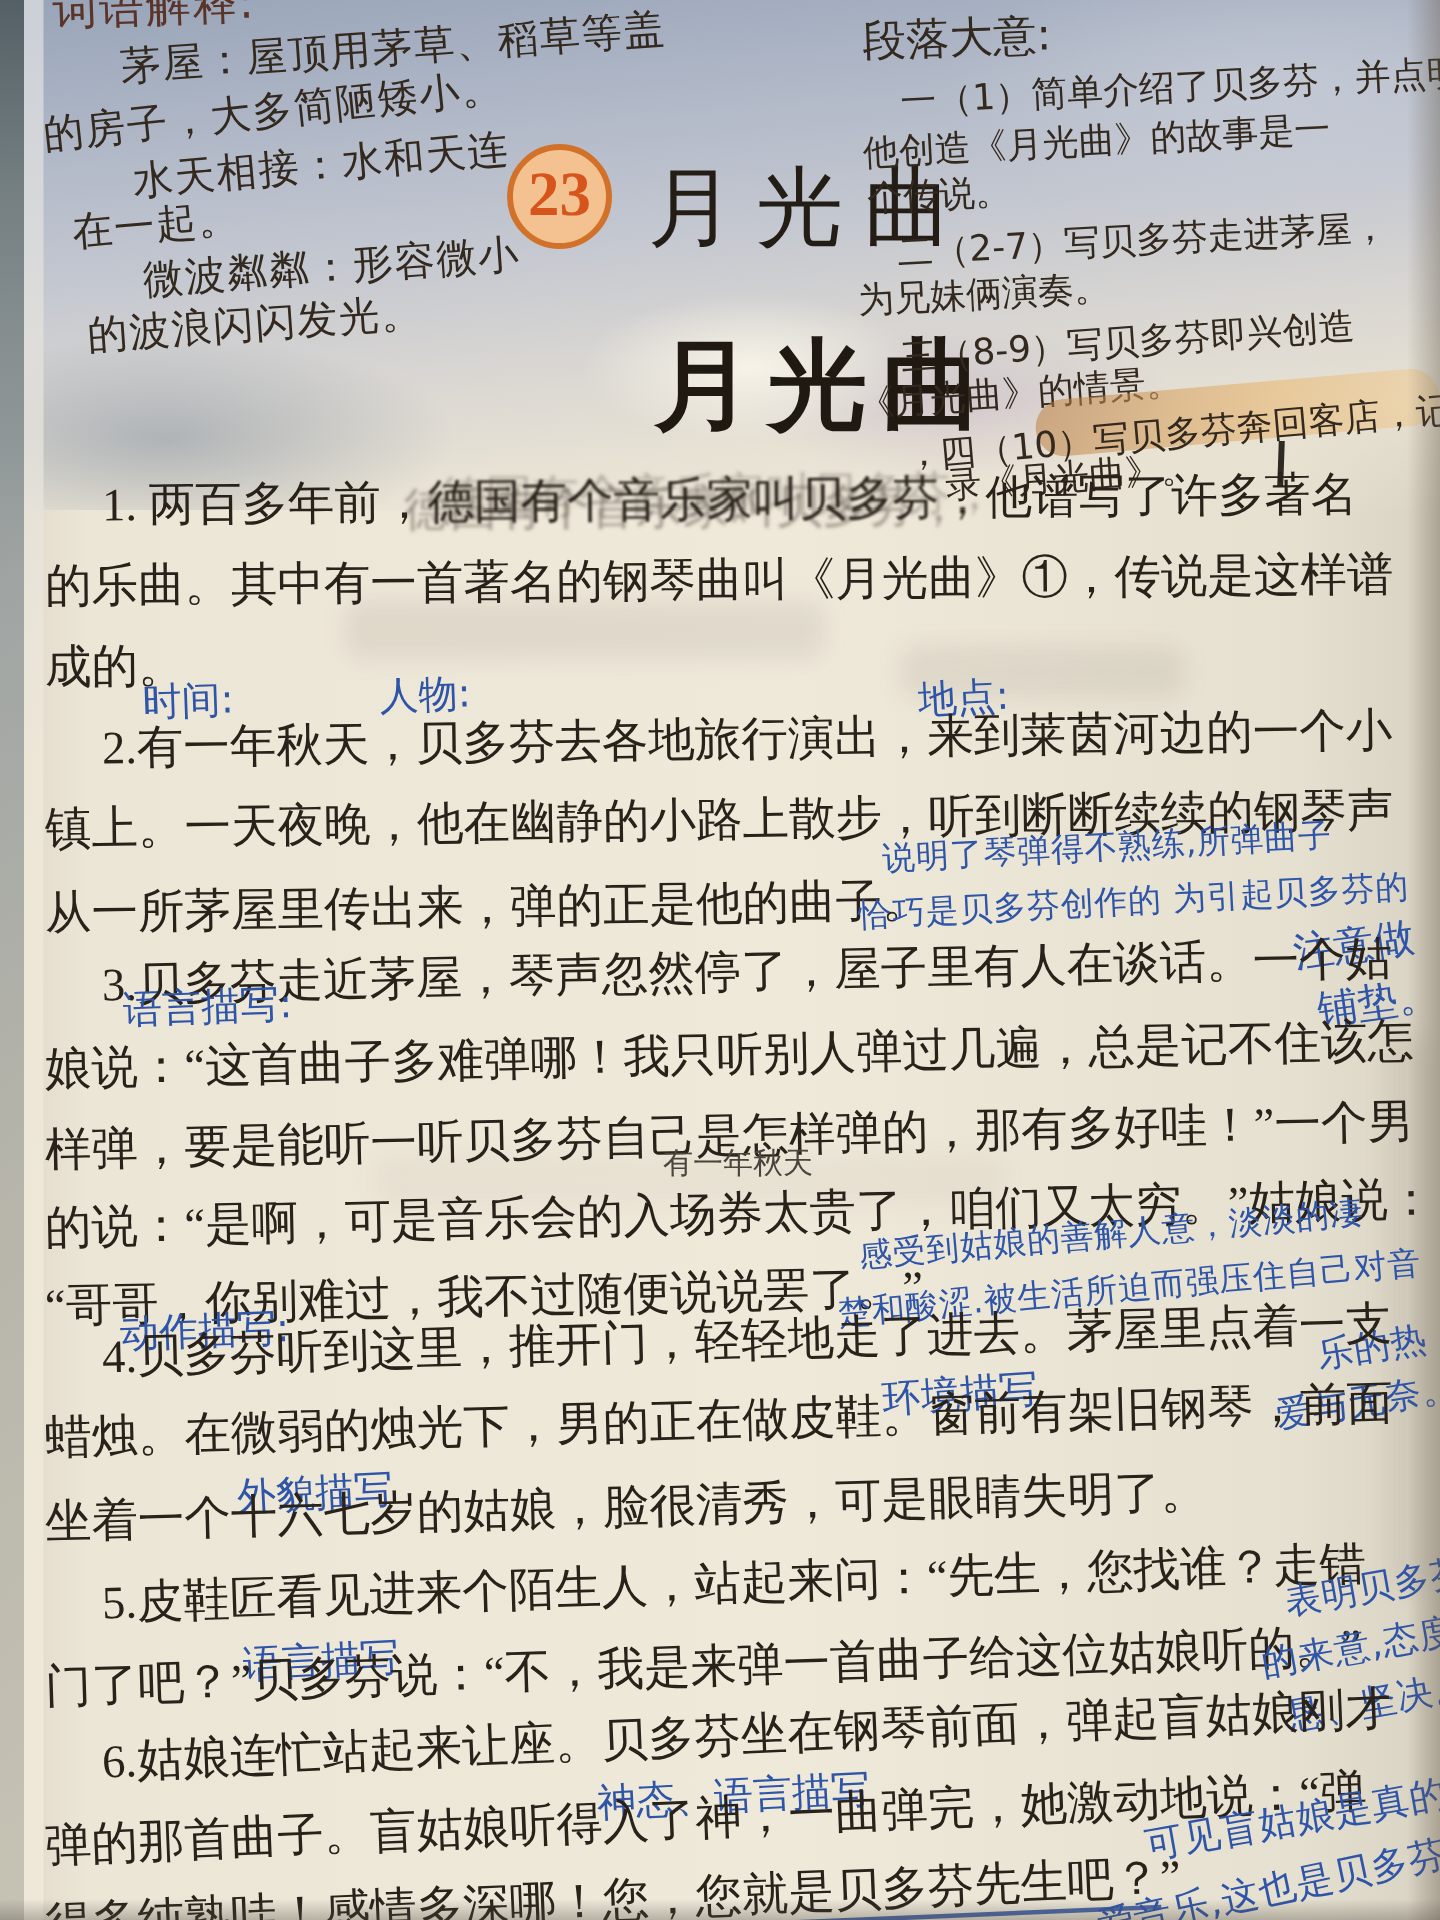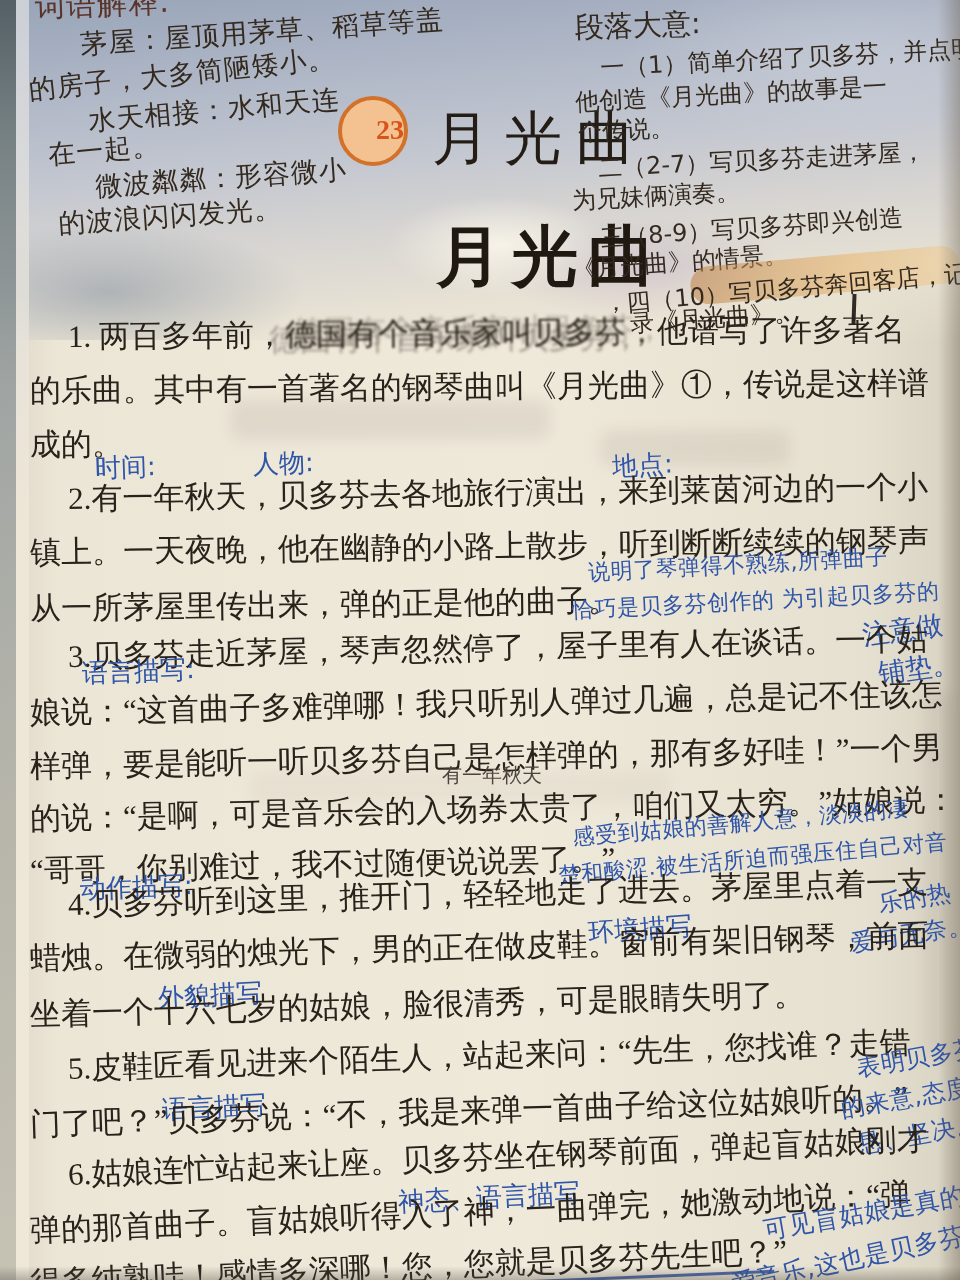--- a/index.html
+++ b/index.html
@@ -32,22 +32,22 @@
   .ul{border-bottom:3px solid #4a66a8;padding-bottom:1px;}
   
   .sky{position:absolute;left:0;top:0;width:960px;height:340px;
     background:
       radial-gradient(ellipse 160px 70px at 500px 245px, rgba(248,244,232,.95), rgba(248,244,232,0) 70%),
       radial-gradient(ellipse 210px 75px at 640px 268px, rgba(168,150,190,.30), rgba(168,150,190,0) 70%),
       radial-gradient(ellipse 270px 95px at 110px 292px, rgba(118,132,148,.45), rgba(118,132,148,0) 72%),
       radial-gradient(ellipse 300px 120px at 850px 60px, rgba(205,210,220,.55), rgba(205,210,220,0) 75%),
       linear-gradient(175deg,#98a4b8 0%,#aeb6c6 22%,#c3c7d0 45%,#d6d4d2 62%,rgba(232,226,212,.92) 82%,rgba(233,227,212,0) 100%);}
   .badge{position:absolute;left:338px;top:96px;width:62px;height:62px;border:4px solid #d2712a;border-radius:50%;
-    background:#f4c291;color:#d6551c;font-family:"Liberation Serif",serif;font-size:28px;font-weight:bold;
-    text-align:right;line-height:60px;}
+    background:#f4c291;color:#d6551c;font-family:"Liberation Serif",serif;font-size:42px;font-weight:bold;
+    text-align:center;line-height:60px;}
   .hl{position:absolute;left:690px;top:256px;width:270px;height:38px;border-radius:19px;transform:rotate(-5deg);
     background:linear-gradient(90deg, rgba(186,120,52,.50), rgba(232,186,120,.62) 60%, rgba(240,205,150,.55));}
   
   .edgeL{position:absolute;left:0;top:0;width:16px;height:1280px;opacity:.92;
     background:linear-gradient(180deg,#4e5a5e 0%,#6f7a7c 10%,#9aa0a0 30%,#b3b2a8 62%,#c4c0b2 100%);}
   .edgeL2{position:absolute;left:16px;top:0;width:13px;height:1280px;opacity:.8;
     background:linear-gradient(180deg,#d8dade,#efe9da 40%,#f1ebdc);}
   .edgeR{position:absolute;right:0;top:0;width:22px;height:1280px;
     background:linear-gradient(270deg,rgba(95,85,70,.38),rgba(95,85,70,0));}
   .edgeB{position:absolute;left:0;bottom:0;width:960px;height:14px;

